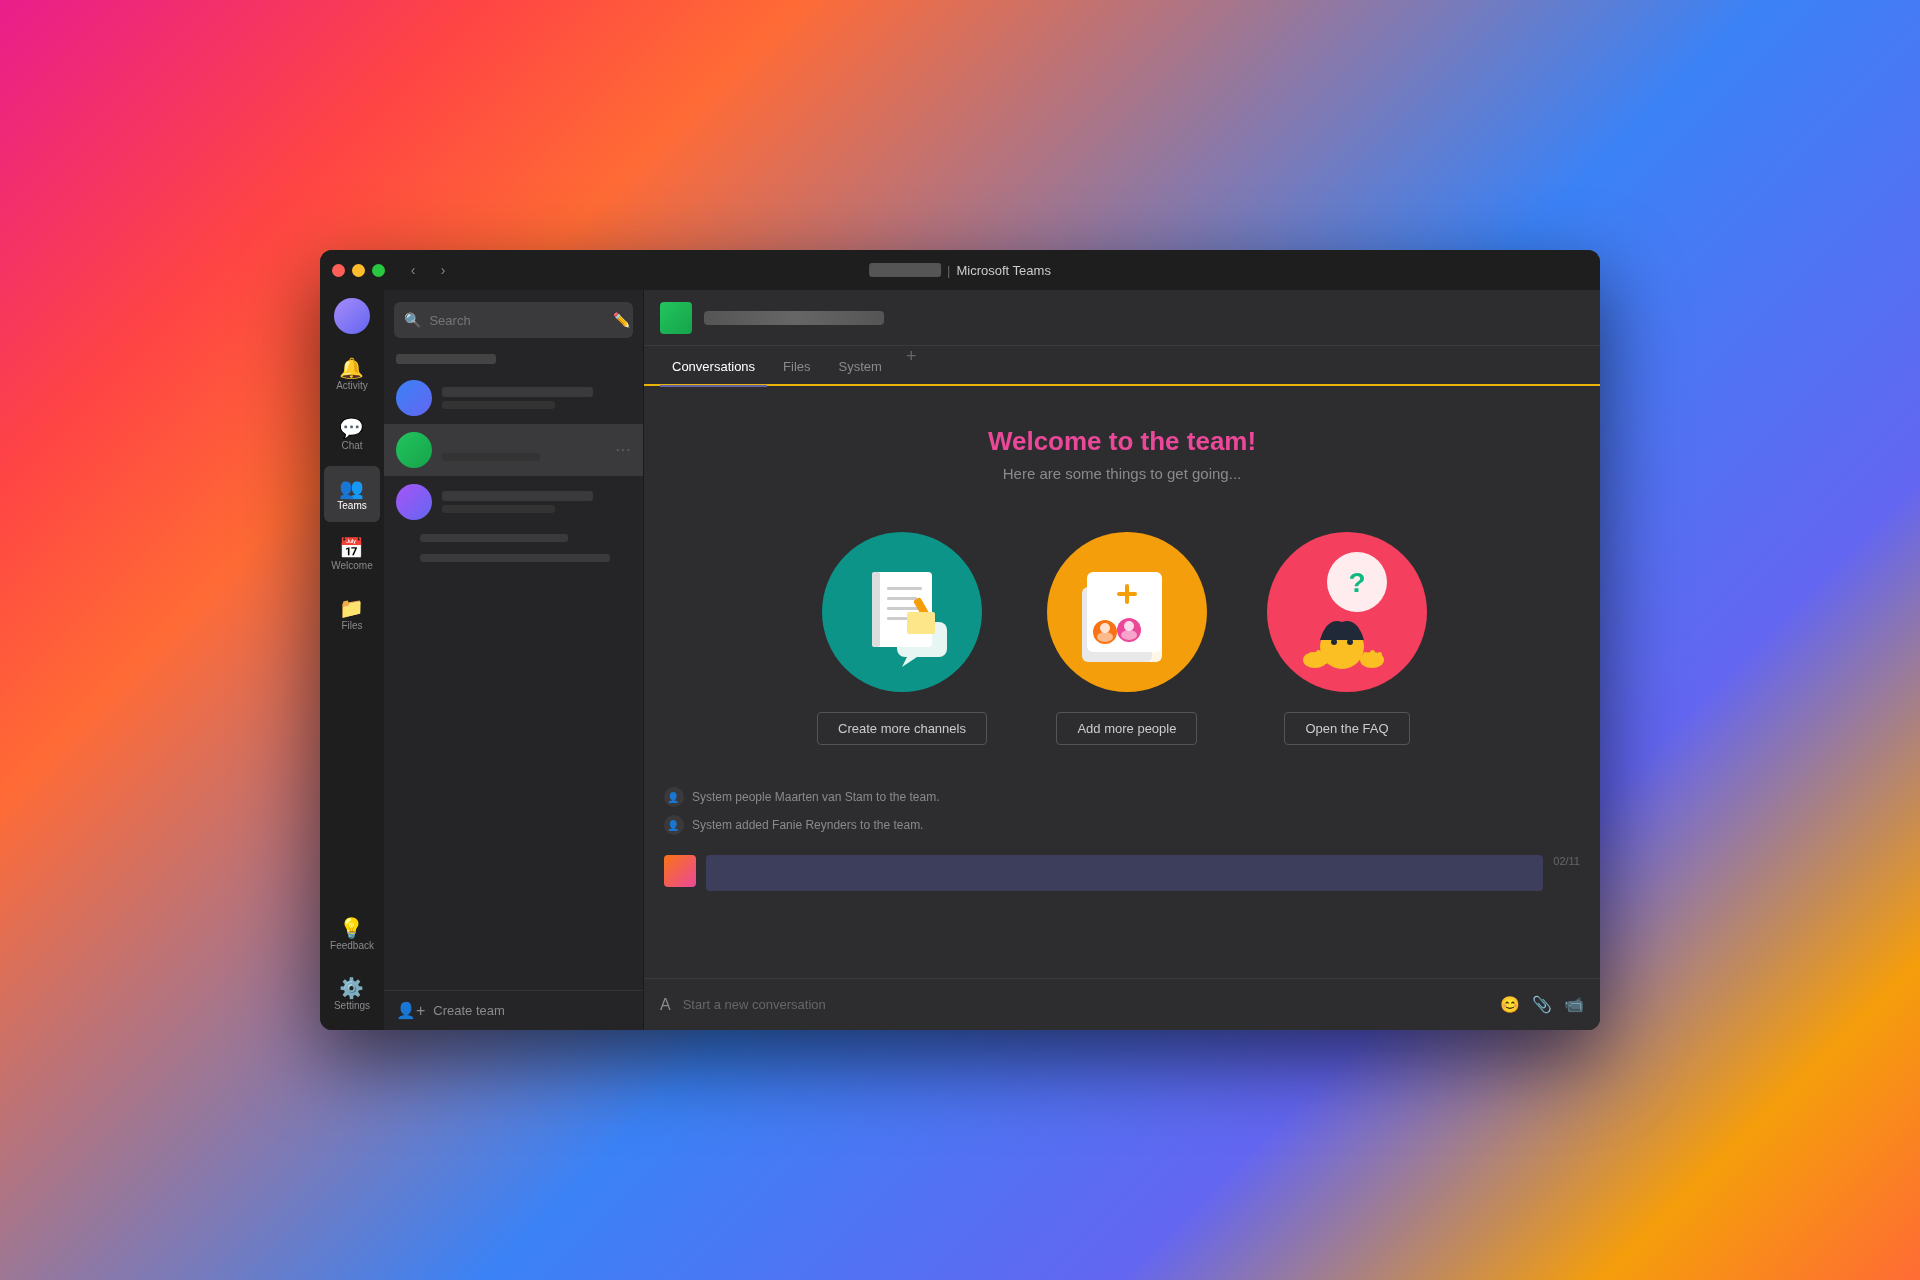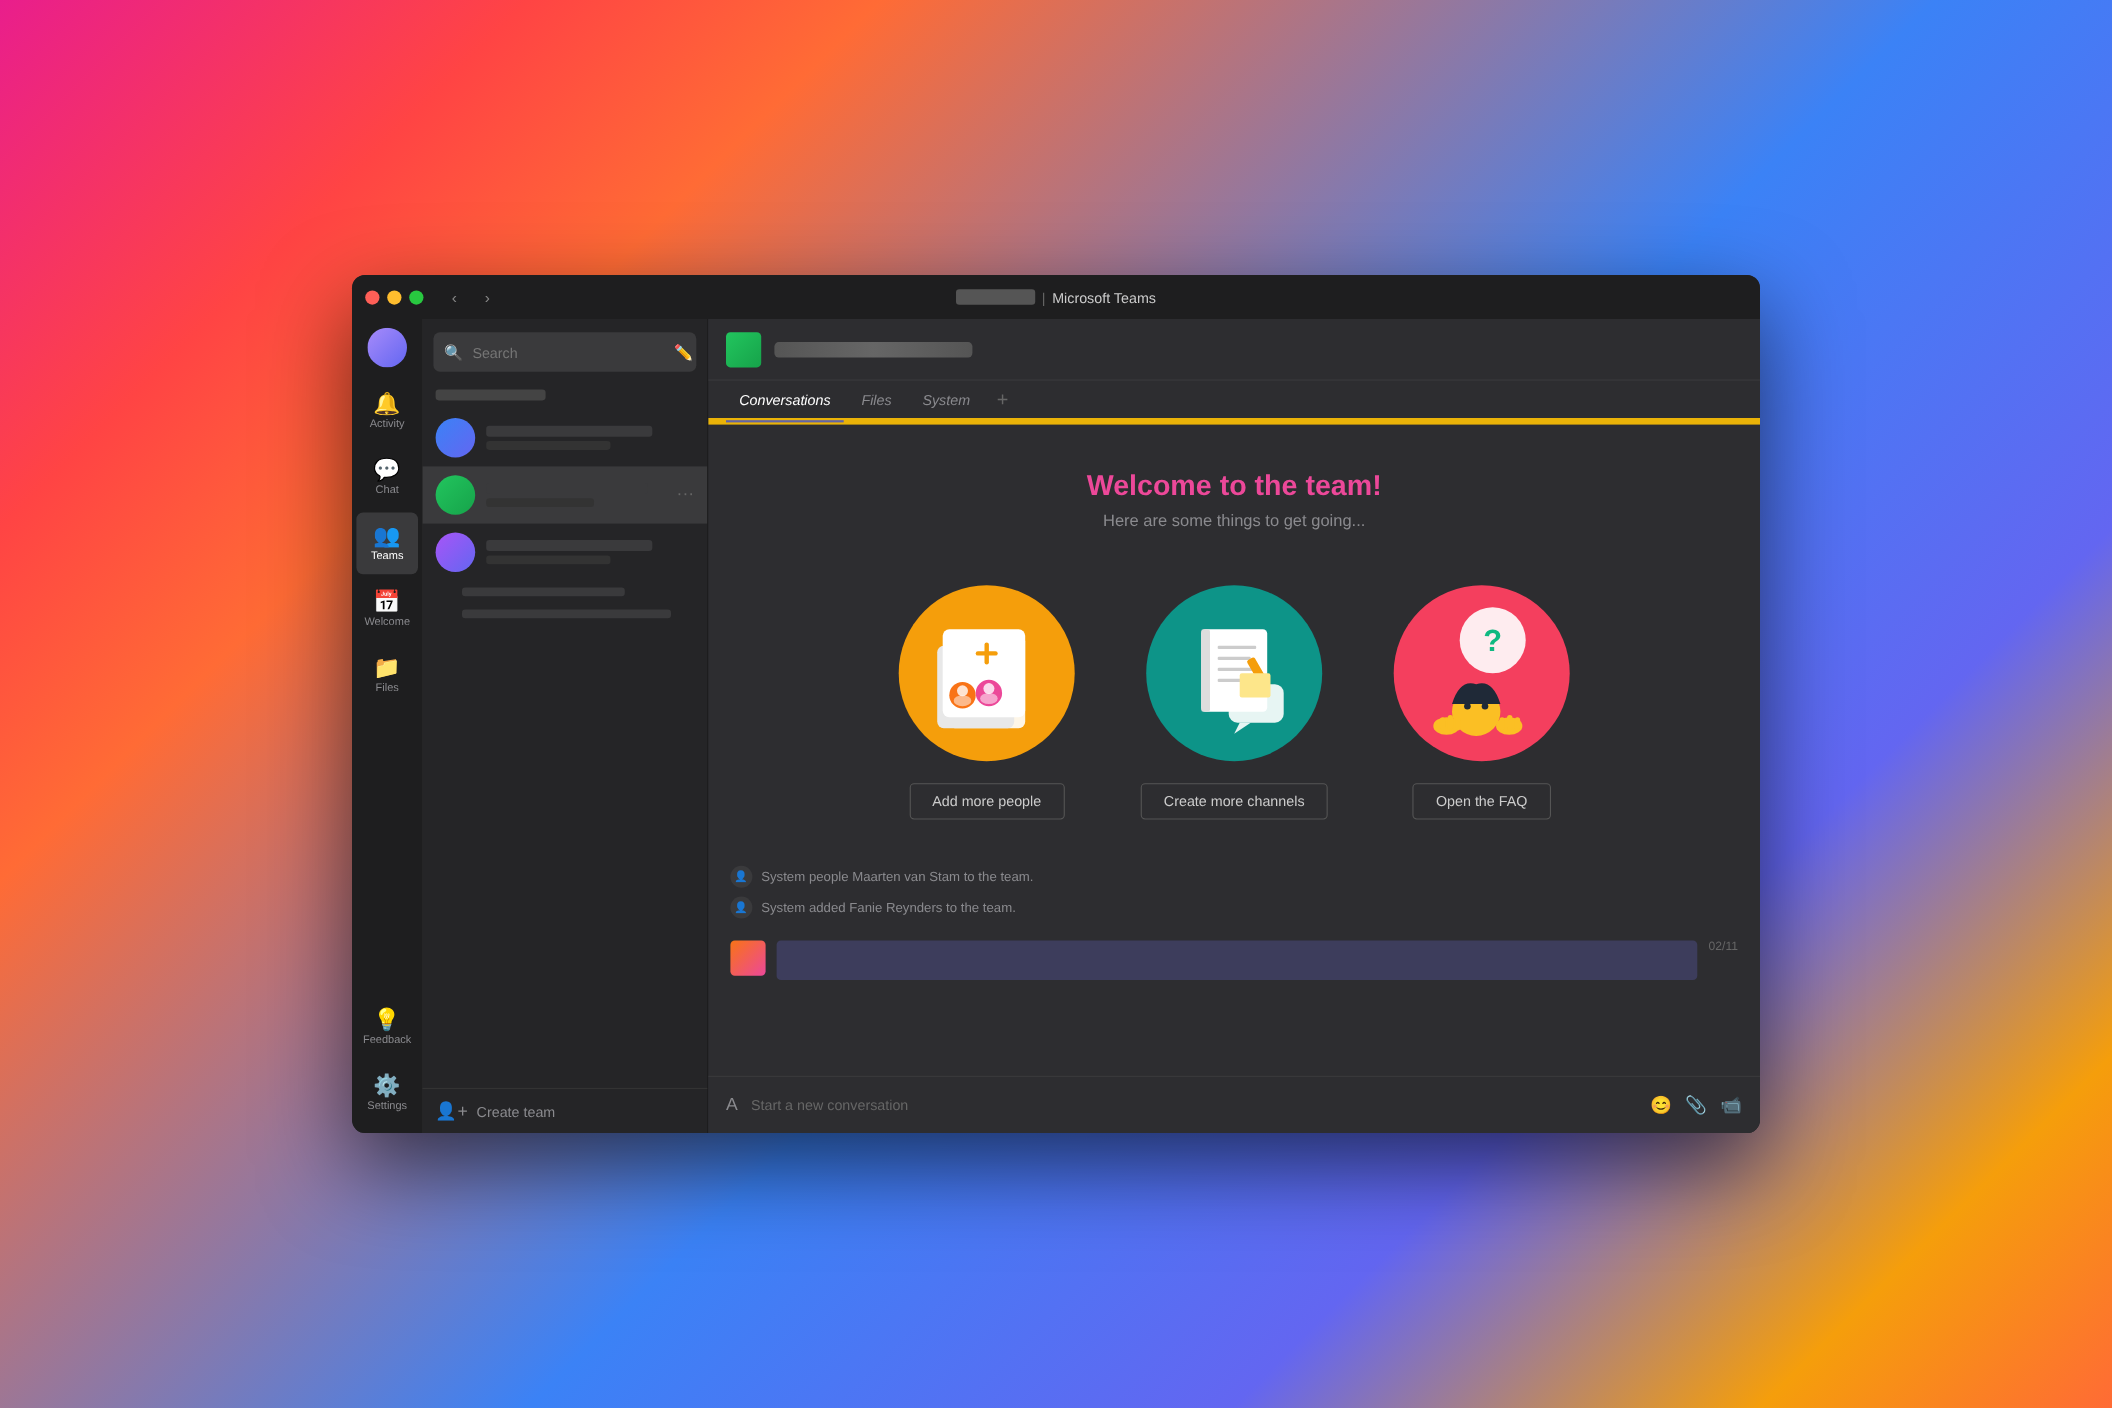--- a/index.html
+++ b/index.html
@@ -270,27 +270,26 @@
     }
     .channel-name-blurred {
       height: 14px;
       width: 180px;
       background: linear-gradient(90deg, #555 0%, #666 50%, #555 100%);
       border-radius: 4px;
     }
     
     .tabs-bar {
       display: flex;
-      align-items: center;
+      align-items: flex-start;
       padding: 0 16px;
-      border-bottom: 6px solid #eab308;
+      border-bottom: 2px solid #eab308;
       height: 40px;
       flex-shrink: 0;
       gap: 4px;
-      font-style: italic;
     }
     .tab {
       padding: 0 12px;
       height: 40px;
       display: flex;
       align-items: center;
       font-size: 13px;
       color: #8a8a8e;
       cursor: pointer;
       border-bottom: 2px solid transparent;
@@ -588,20 +587,43 @@
 
       <div class="welcome-area">
         <div class="welcome-banner">
           <div class="welcome-title">Welcome to the team!</div>
           <div class="welcome-subtitle">Here are some things to get going...</div>
         </div>
 
         <div class="action-cards">
 
           <div class="action-card">
+            <div class="action-circle circle-teal">
+              <svg width="140" height="140" viewBox="0 0 140 140">
+
+                <rect x="40" y="30" width="60" height="75" rx="4" fill="#fff"></rect>
+                <rect x="40" y="30" width="8" height="75" rx="2" fill="#ddd"></rect>
+
+                <rect x="55" y="45" width="35" height="3" rx="1" fill="#ccc"></rect>
+                <rect x="55" y="55" width="30" height="3" rx="1" fill="#ccc"></rect>
+                <rect x="55" y="65" width="35" height="3" rx="1" fill="#ccc"></rect>
+                <rect x="55" y="75" width="25" height="3" rx="1" fill="#ccc"></rect>
+
+                <rect x="65" y="80" width="50" height="35" rx="8" fill="#fff" opacity="0.9"></rect>
+                <polygon points="75,115 70,125 85,115" fill="#fff" opacity="0.9"></polygon>
+
+                <rect x="88" y="55" width="8" height="30" rx="2" fill="#f59e0b" transform="rotate(-30 92 70)"></rect>
+
+                <rect x="75" y="70" width="28" height="22" rx="2" fill="#fde68a"></rect>
+              </svg>
+            </div>
+            <button class="action-button">Create more channels</button>
+          </div>
+
+          <div class="action-card">
             <div class="action-circle circle-yellow">
               <svg width="140" height="140" viewBox="0 0 140 140">
 
                 <rect x="35" y="35" width="70" height="85" rx="6" fill="#fff" opacity="0.9"></rect>
                 <rect x="25" y="45" width="70" height="75" rx="6" fill="#e8e8e8"></rect>
                 <rect x="30" y="30" width="75" height="80" rx="6" fill="#fff"></rect>
 
                 <rect x="60" y="50" width="20" height="4" rx="2" fill="#f59e0b"></rect>
                 <rect x="68" y="42" width="4" height="20" rx="2" fill="#f59e0b"></rect>
 
@@ -609,43 +631,20 @@
                 <circle cx="72" cy="88" r="12" fill="#ec4899"></circle>
 
                 <circle cx="48" cy="86" r="5" fill="#fff" opacity="0.8"></circle>
                 <circle cx="72" cy="84" r="5" fill="#fff" opacity="0.8"></circle>
 
                 <ellipse cx="48" cy="95" rx="8" ry="5" fill="#fff" opacity="0.5"></ellipse>
                 <ellipse cx="72" cy="93" rx="8" ry="5" fill="#fff" opacity="0.5"></ellipse>
               </svg>
             </div>
             <button class="action-button">Add more people</button>
-          </div>
-
-          <div class="action-card">
-            <div class="action-circle circle-teal">
-              <svg width="140" height="140" viewBox="0 0 140 140">
-
-                <rect x="40" y="30" width="60" height="75" rx="4" fill="#fff"></rect>
-                <rect x="40" y="30" width="8" height="75" rx="2" fill="#ddd"></rect>
-
-                <rect x="55" y="45" width="35" height="3" rx="1" fill="#ccc"></rect>
-                <rect x="55" y="55" width="30" height="3" rx="1" fill="#ccc"></rect>
-                <rect x="55" y="65" width="35" height="3" rx="1" fill="#ccc"></rect>
-                <rect x="55" y="75" width="25" height="3" rx="1" fill="#ccc"></rect>
-
-                <rect x="65" y="80" width="50" height="35" rx="8" fill="#fff" opacity="0.9"></rect>
-                <polygon points="75,115 70,125 85,115" fill="#fff" opacity="0.9"></polygon>
-
-                <rect x="88" y="55" width="8" height="30" rx="2" fill="#f59e0b" transform="rotate(-30 92 70)"></rect>
-
-                <rect x="75" y="70" width="28" height="22" rx="2" fill="#fde68a"></rect>
-              </svg>
-            </div>
-            <button class="action-button">Create more channels</button>
           </div>
 
           <div class="action-card">
             <div class="action-circle circle-pink">
               <svg width="140" height="140" viewBox="0 0 140 140">
 
                 <circle cx="80" cy="40" r="30" fill="#fff" opacity="0.9"></circle>
                 <text x="80" y="50" text-anchor="middle" font-size="28" font-weight="bold" fill="#10b981">?</text>
 
                 <circle cx="65" cy="105" r="22" fill="#fbbf24"></circle>

